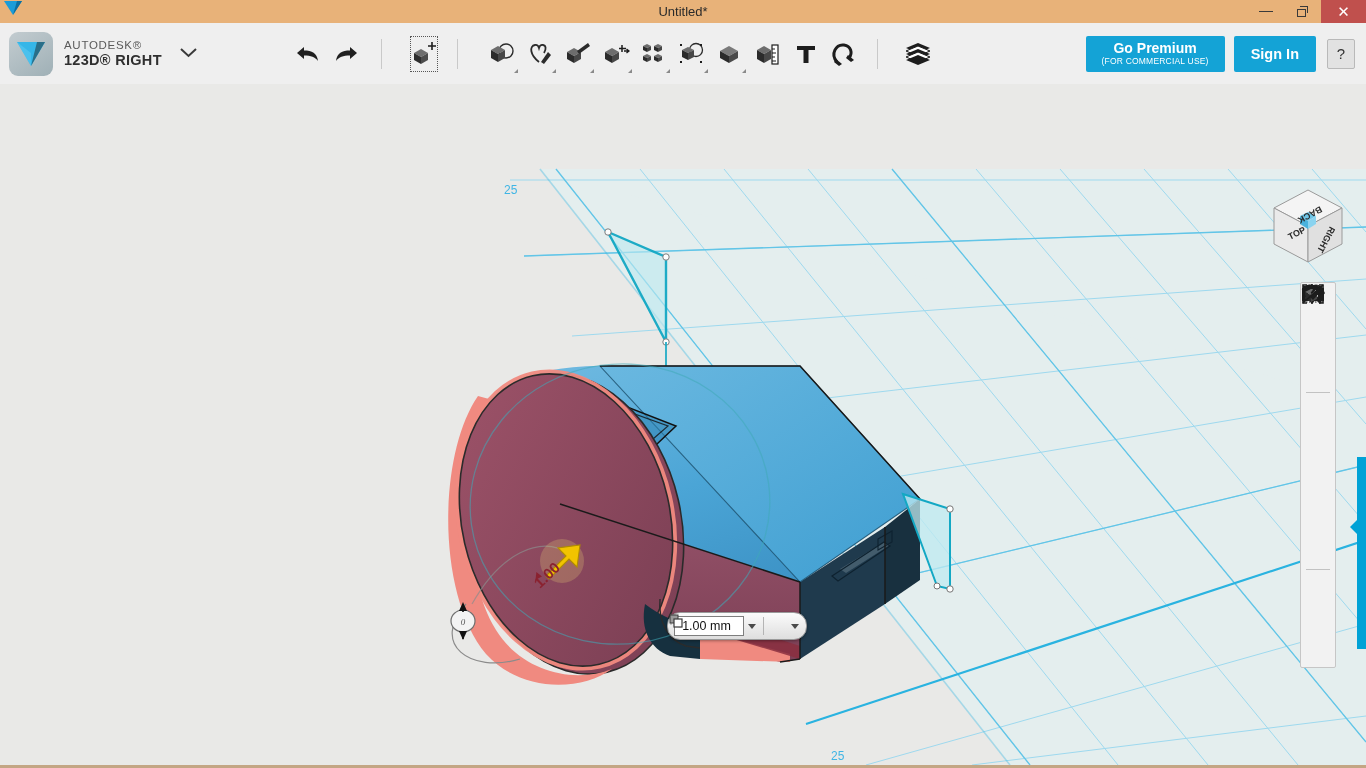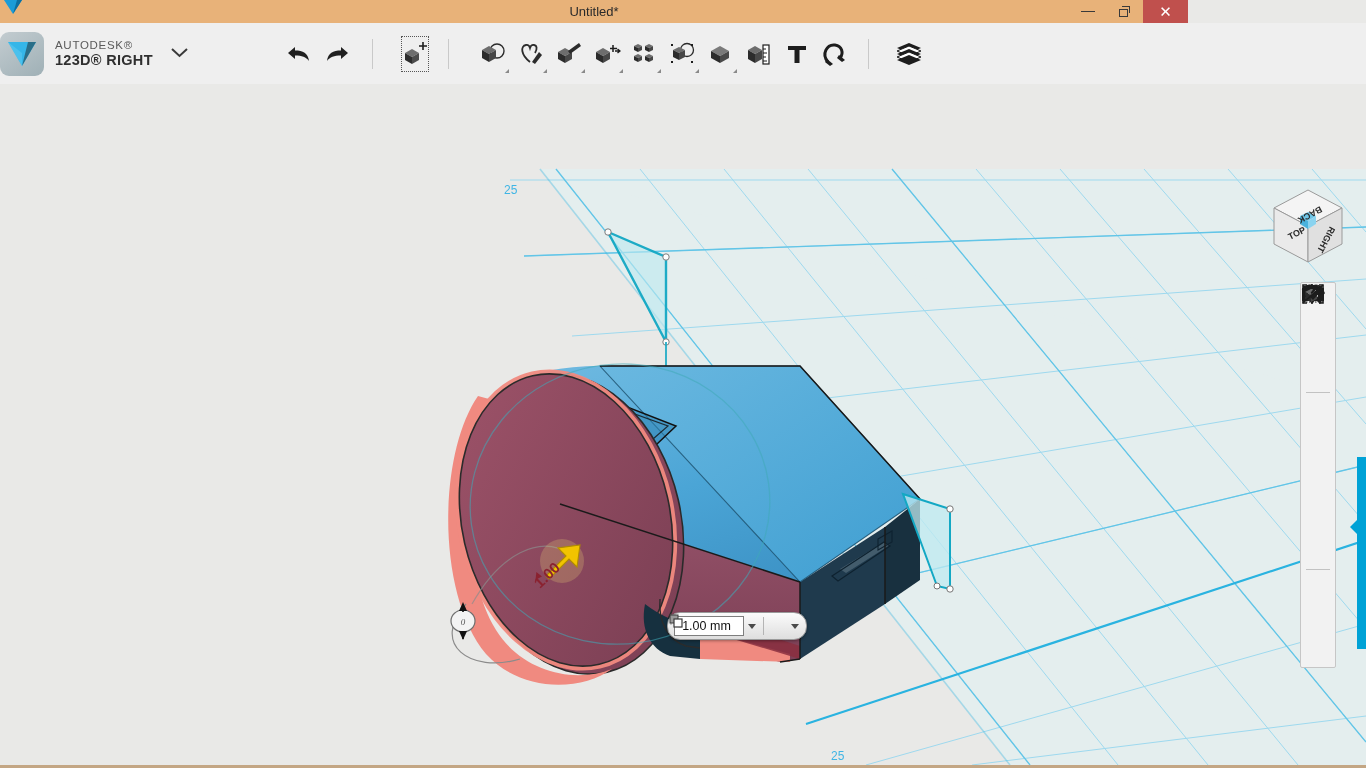--- a/index.html
+++ b/index.html
@@ -6,23 +6,23 @@
   body{
     width:1366px;height:768px;overflow:hidden;
     font-family:"Liberation Sans", sans-serif;
     background:#e9e9e7;
     -webkit-font-smoothing:antialiased;
   }
   #app{position:relative;width:1366px;height:768px;}
 
   
   .titlebar{
-    position:absolute;left:0;top:0;width:1188px;height:23px;
+    position:absolute;left:0;top:0;width:1366px;height:23px;
     background:#e8b279;
-    display:flex;align-items:flex-end;
+    display:flex;align-items:center;
   }
   .tb-logo{width:26px;height:23px;display:flex;align-items:flex-start;justify-content:center;padding-top:2px;}
   .tb-title{
     position:absolute;left:0;right:0;text-align:center;
     font-size:13px;color:#2a2a2a;line-height:23px;
   }
   .tb-btns{position:absolute;right:0;top:0;height:23px;display:flex;}
   .tb-btn{width:37px;height:23px;display:flex;align-items:center;justify-content:center;cursor:default;}
   .tb-close{width:45px;background:#c0504d;}
   .tb-min{width:14px;height:1px;background:#3a3a3a;}
@@ -31,21 +31,21 @@
   .tb-restore i.a{left:0;top:3px;width:7px;height:6px;}
   .tb-restore i.b{left:3px;top:0;width:7px;height:6px;border-bottom:none;border-left:none;}
   .tb-x{color:#fff;font-size:15px;line-height:1;font-weight:400;}
 
   
   .apptoolbar{
     position:absolute;left:0;top:23px;width:1366px;height:61px;
     background:#efefef;border-bottom:1px solid #cfcfcf;
     display:flex;align-items:center;
   }
-  .brand{display:flex;align-items:center;}
+  .brand{display:flex;align-items:center;padding-left:9px;}
   .brand-ico{
     width:44px;height:44px;border-radius:9px;
     background:linear-gradient(145deg,#c3ccd0,#9fb0b6);
     display:flex;align-items:center;justify-content:center;
   }
   .brand-txt{margin-left:11px;line-height:1.15;}
   .brand-txt .l1{font-size:11.5px;color:#5a5a5a;letter-spacing:.7px;}
   .brand-txt .l2{font-size:14.5px;color:#2f2f2f;font-weight:bold;letter-spacing:.3px;}
   .brand-caret{margin-left:18px;color:#444;font-size:12px;}
 
@@ -338,20 +338,28 @@
             <path d="M3 6 L15 1 L27 6 L15 11 Z"></path>
             <path d="M3 9 L15 4 L27 9 L15 14 Z" fill="#fff" stroke="#1d1d1d" stroke-width="1"></path>
             <path d="M3 12 L15 7 L27 12 L15 17 Z" fill="#1d1d1d"></path>
             <path d="M3 15 L15 10 L27 15 L15 20 Z" fill="#fff" stroke="#1d1d1d" stroke-width="1"></path>
             <path d="M3 18 L15 13 L27 18 L15 23 Z" fill="#1d1d1d"></path>
           </g>
         </svg>
       </div>
     </div>
 
+    <div class="right-actions">
+      <button class="btn-premium">
+        <span class="bp1">Go Premium</span>
+        <span class="bp2">(FOR COMMERCIAL USE)</span>
+      </button>
+      <button class="btn-signin">Sign In</button>
+      <button class="btn-help">?</button>
+    </div>
   </div>
 
   <div class="canvas">
 
     <svg width="1366" height="681">
       <defs>
         <clipPath id="clipCanvas">
             <rect x="0" y="0" width="1366" height="681"></rect>
           </clipPath>
         <linearGradient id="gTop" x1="0" y1="0" x2="1" y2="1">

